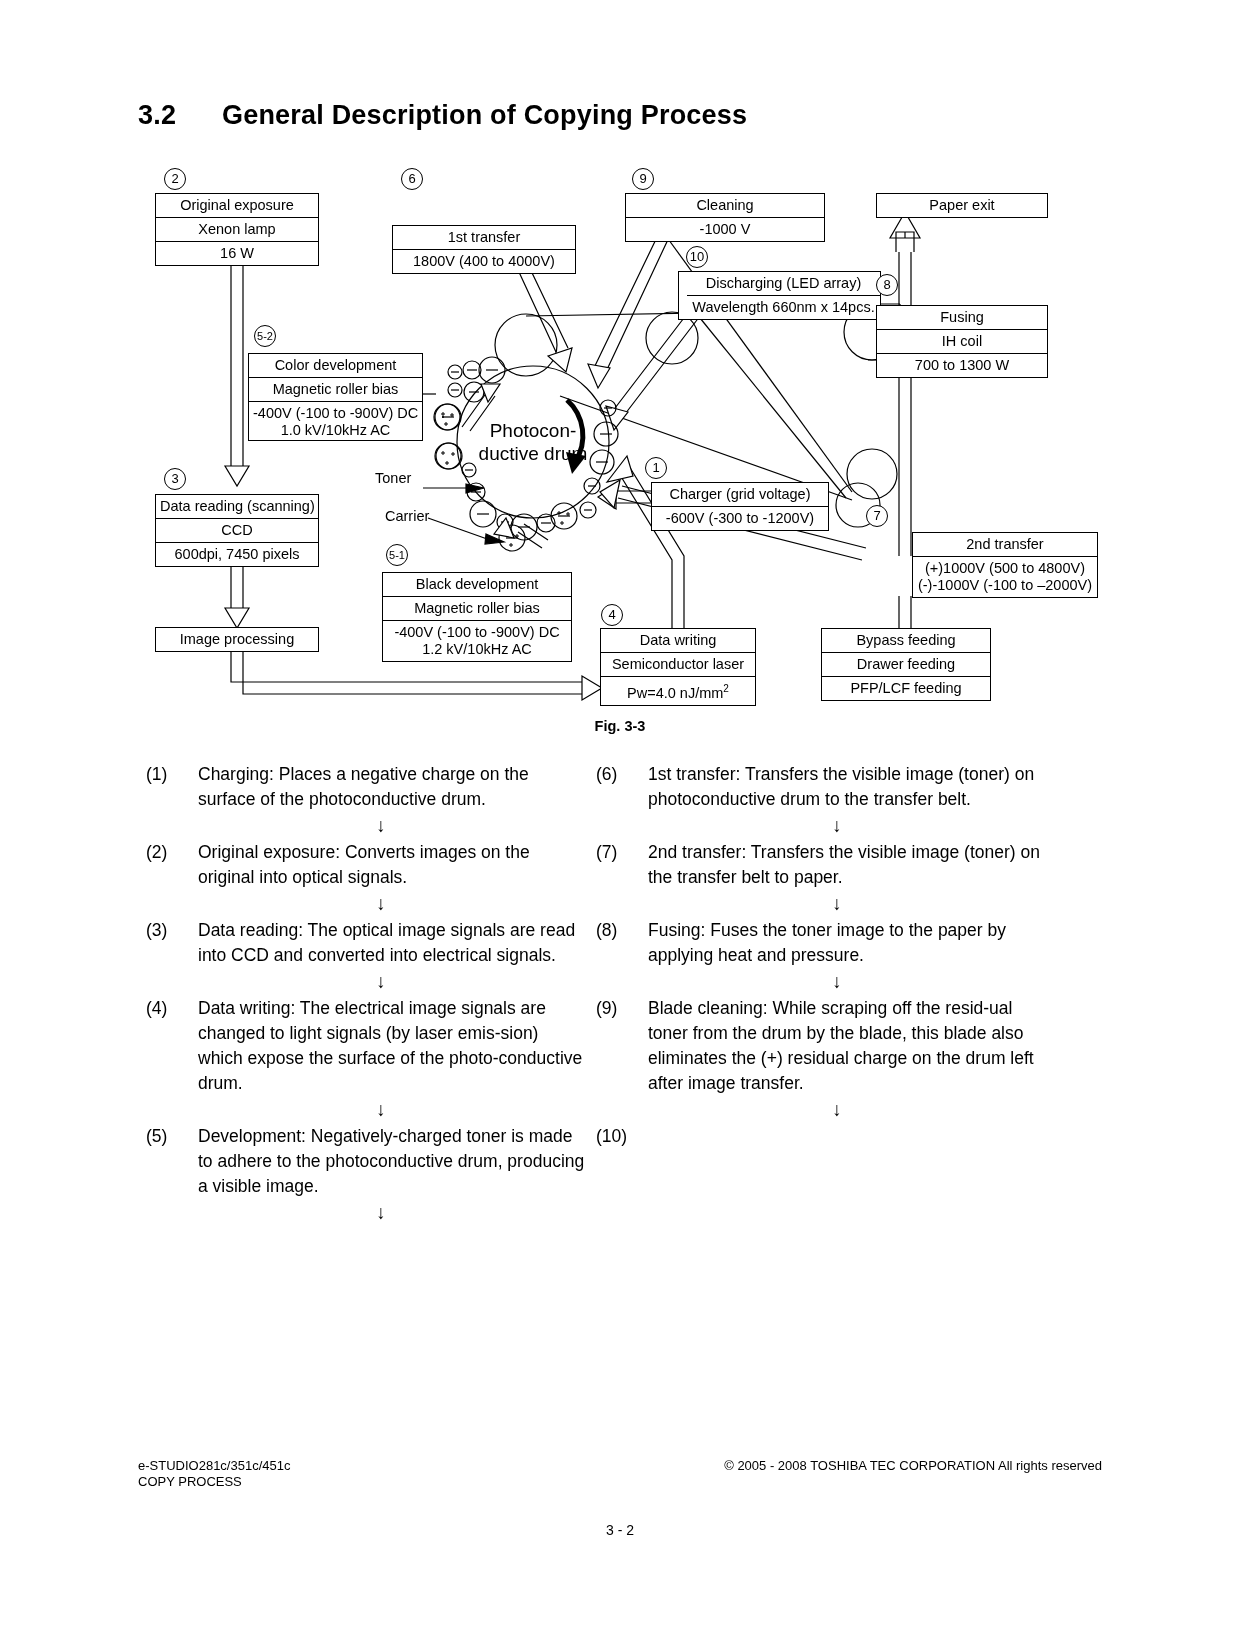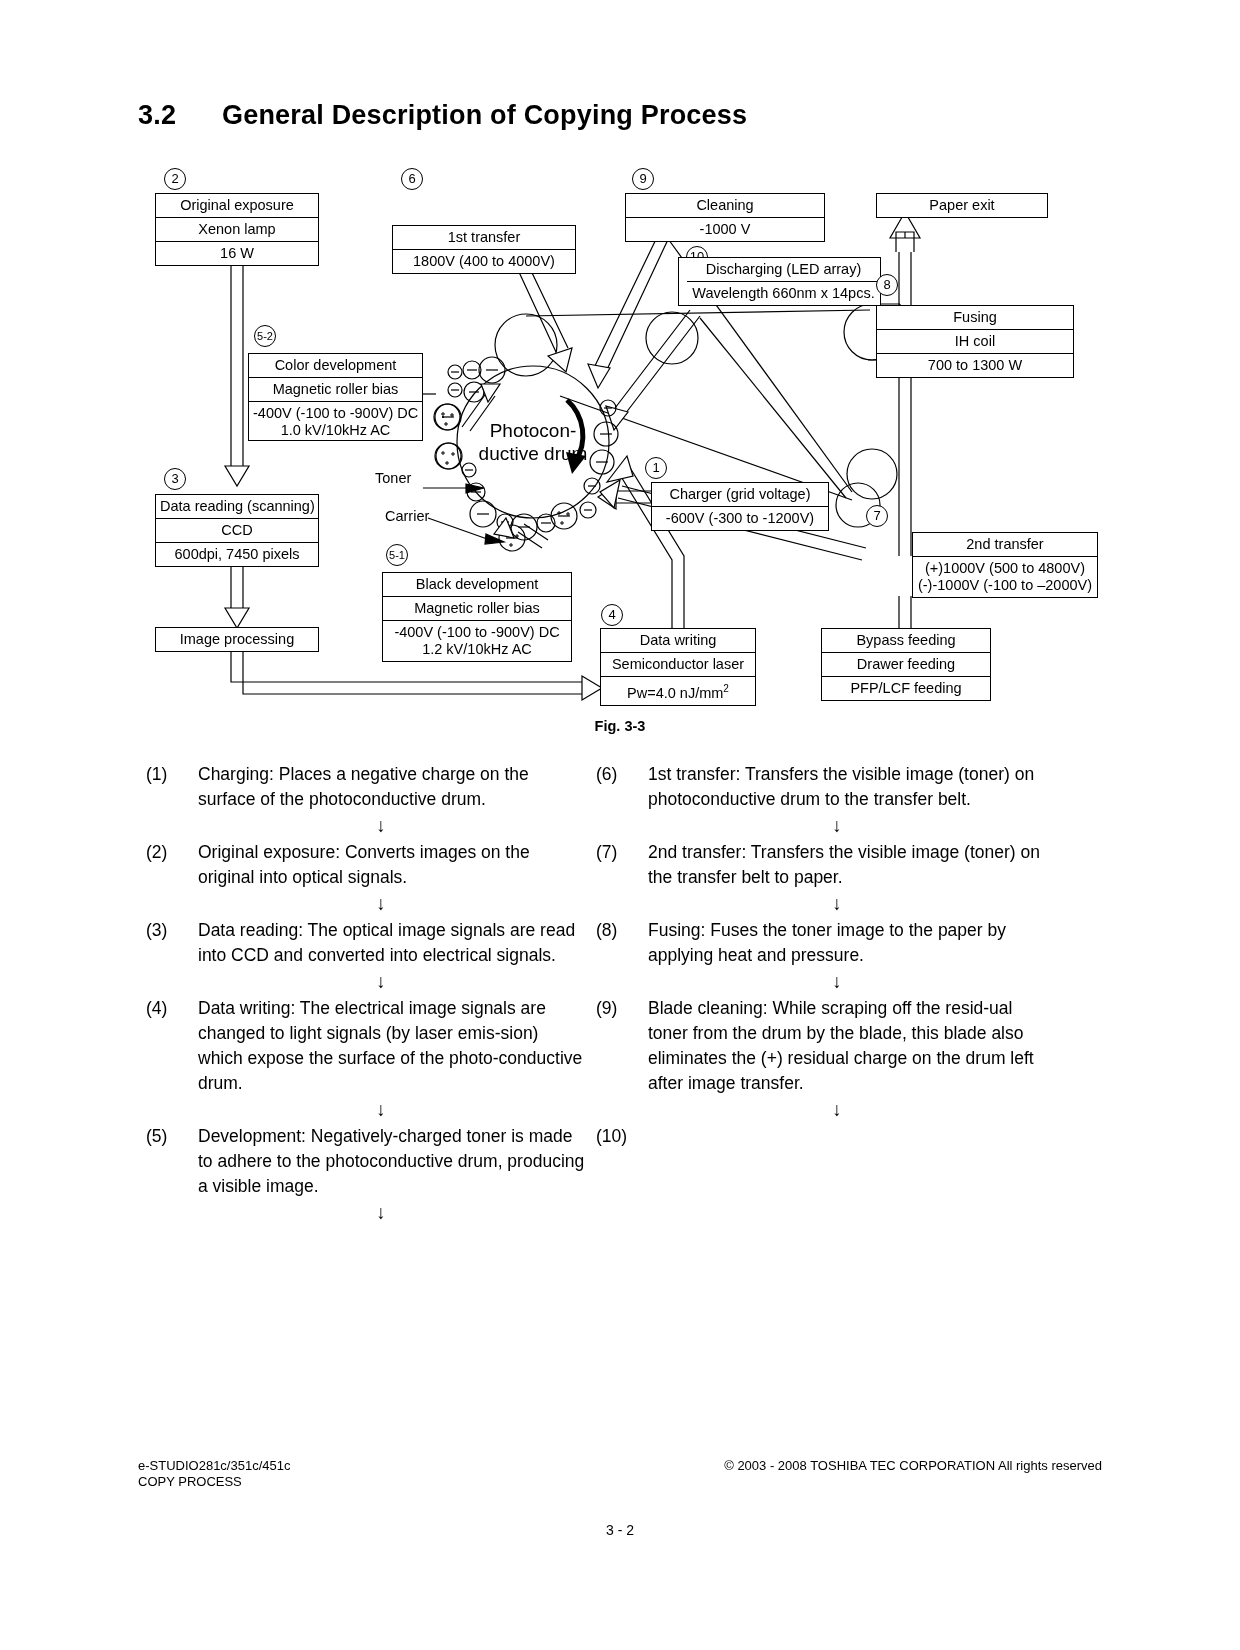--- a/index.html
+++ b/index.html
@@ -306,27 +306,27 @@
 <div class="dbox" style="left:625px; top:193px; width:200px;">
   <div class="row">Cleaning</div>
   <div class="row">-1000 V</div>
 </div>
 
 <div class="dbox" style="left:876px; top:193px; width:172px;">
   <div class="row">Paper exit</div>
 </div>
 
 <div class="stepnum" style="left:686px; top:246px;">10</div>
-<div class="dbox" style="left:678px; top:257px; width:203px;padding-left:8px;">
+<div class="dbox" style="left:678px; top:271px; width:203px;padding-left:8px;">
   <div class="row">Discharging (LED array)</div>
   <div class="row">Wavelength 660nm x 14pcs.</div>
 </div>
 
 <div class="stepnum" style="left:876px; top:274px;">8</div>
-<div class="dbox" style="left:876px; top:305px; width:198px;">
+<div class="dbox" style="left:876px; top:305px; width:172px;">
   <div class="row">Fusing</div>
   <div class="row">IH coil</div>
   <div class="row">700 to 1300 W</div>
 </div>
 
 <div class="stepnum small" style="left:254px; top:325px;">5-2</div>
 <div class="dbox" style="left:248px; top:353px; width:175px;">
   <div class="row">Color development</div>
   <div class="row">Magnetic roller bias</div>
   <div class="row" style="padding-bottom:1px;">
@@ -444,14 +444,14 @@
     <div class="arrow-down">↓</div>
     <div class="step">
       <div class="idx">(10)</div>
     </div>
   </div>
 
 <div class="footer-left">
   <div>e-STUDIO281c/351c/451c</div>
   <div>COPY PROCESS</div>
 </div>
-<div class="footer-right">© 2003 - 2008 TOSHIBA TEC CORPORATION All rights reserved</div>
+<div class="footer-right">© 2005 - 2008 TOSHIBA TEC CORPORATION All rights reserved</div>
 <div class="footer-page">3 - 2</div>
 
 </body></html>

